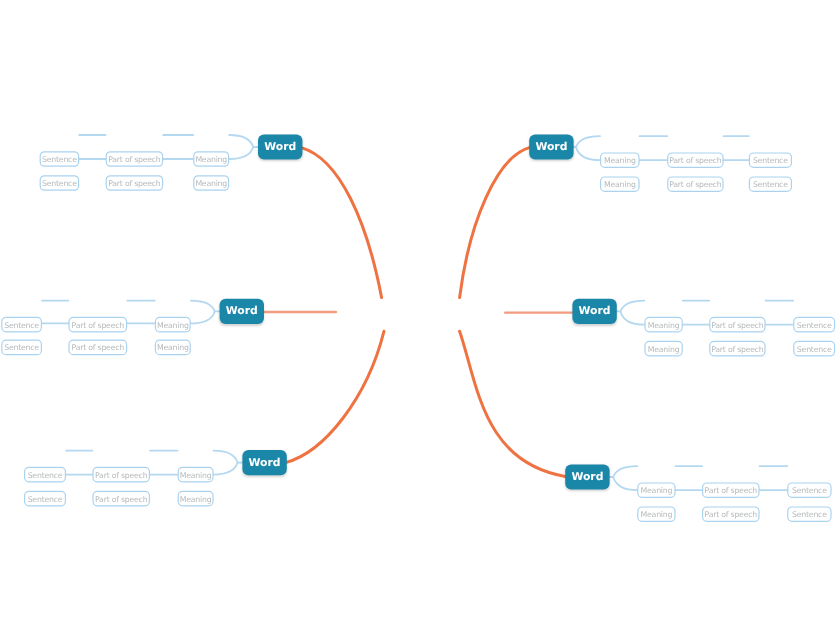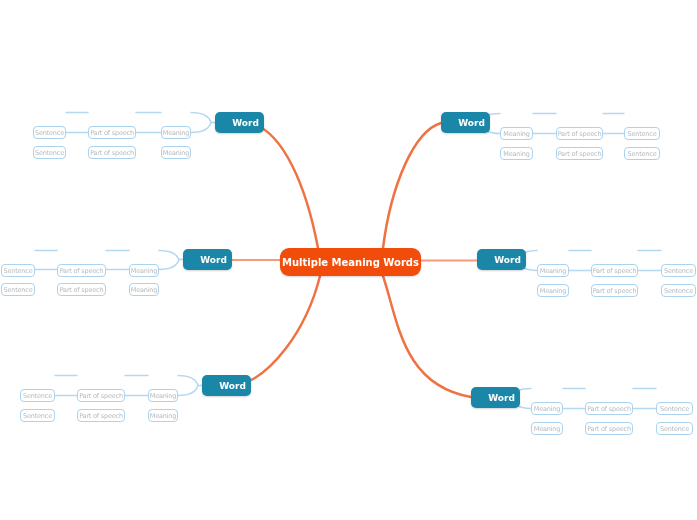--- a/index.html
+++ b/index.html
@@ -24,21 +24,20 @@
     position:absolute;left:280px;top:248px;width:141px;height:28px;
     background:var(--central-bg);border-radius:9px;color:#ffffff;
     font-size:10px;font-weight:bold;display:flex;align-items:center;justify-content:center;
     white-space:nowrap;box-shadow:0 1px 2px rgba(0,0,0,.18);
   }
   .word{
     position:absolute;width:37px;height:21px;background:var(--word-bg);
     border-radius:5px;color:#ffffff;font-size:9px;font-weight:bold;
     display:flex;align-items:center;justify-content:center;
     box-shadow:0 1px 2px rgba(0,0,0,.18);
-    padding-left:12px;
   }
   .box{
     position:absolute;height:13px;background:#ffffff;border:1px solid var(--box-border);
     border-radius:4px;box-sizing:border-box;color:var(--box-text);
     font-size:6.5px;letter-spacing:-0.2px;display:flex;align-items:center;justify-content:center;
     white-space:nowrap;overflow:hidden;margin-top:20px;
   }
 </style>
 </head>
 <body>
@@ -90,21 +89,20 @@
     <path class="blue" d="M178,395.5 C190,395.5 196,392 198,385.5"></path>
 
     <path class="blue" d="M563,388.5 L585,388.5"></path>
     <path class="blue" d="M633,388.5 L656,388.5"></path>
     <path class="blue" d="M563,408.5 L585,408.5"></path>
     <path class="blue" d="M633,408.5 L656,408.5"></path>
     <path class="blue" d="M531,388.5 C519,388.5 513,392 511,397.5 L508,397.5"></path>
     <path class="blue" d="M531,408.5 C519,408.5 513,404 511,397.5"></path>
   </svg>
 
-  <div class="central">Multiple Meaning Words</div>
 
   <div class="word" style="left:215px;top:112px;">Word</div>
   <div class="box" style="left:33px;top:106px;width:33px;">Sentence</div>
   <div class="box" style="left:88px;top:106px;width:48px;">Part of speech</div>
   <div class="box" style="left:161px;top:106px;width:30px;">Meaning</div>
   <div class="box" style="left:33px;top:126px;width:33px;">Sentence</div>
   <div class="box" style="left:88px;top:126px;width:48px;">Part of speech</div>
   <div class="box" style="left:161px;top:126px;width:30px;">Meaning</div>
 
   <div class="word" style="left:441px;top:112px;">Word</div>

